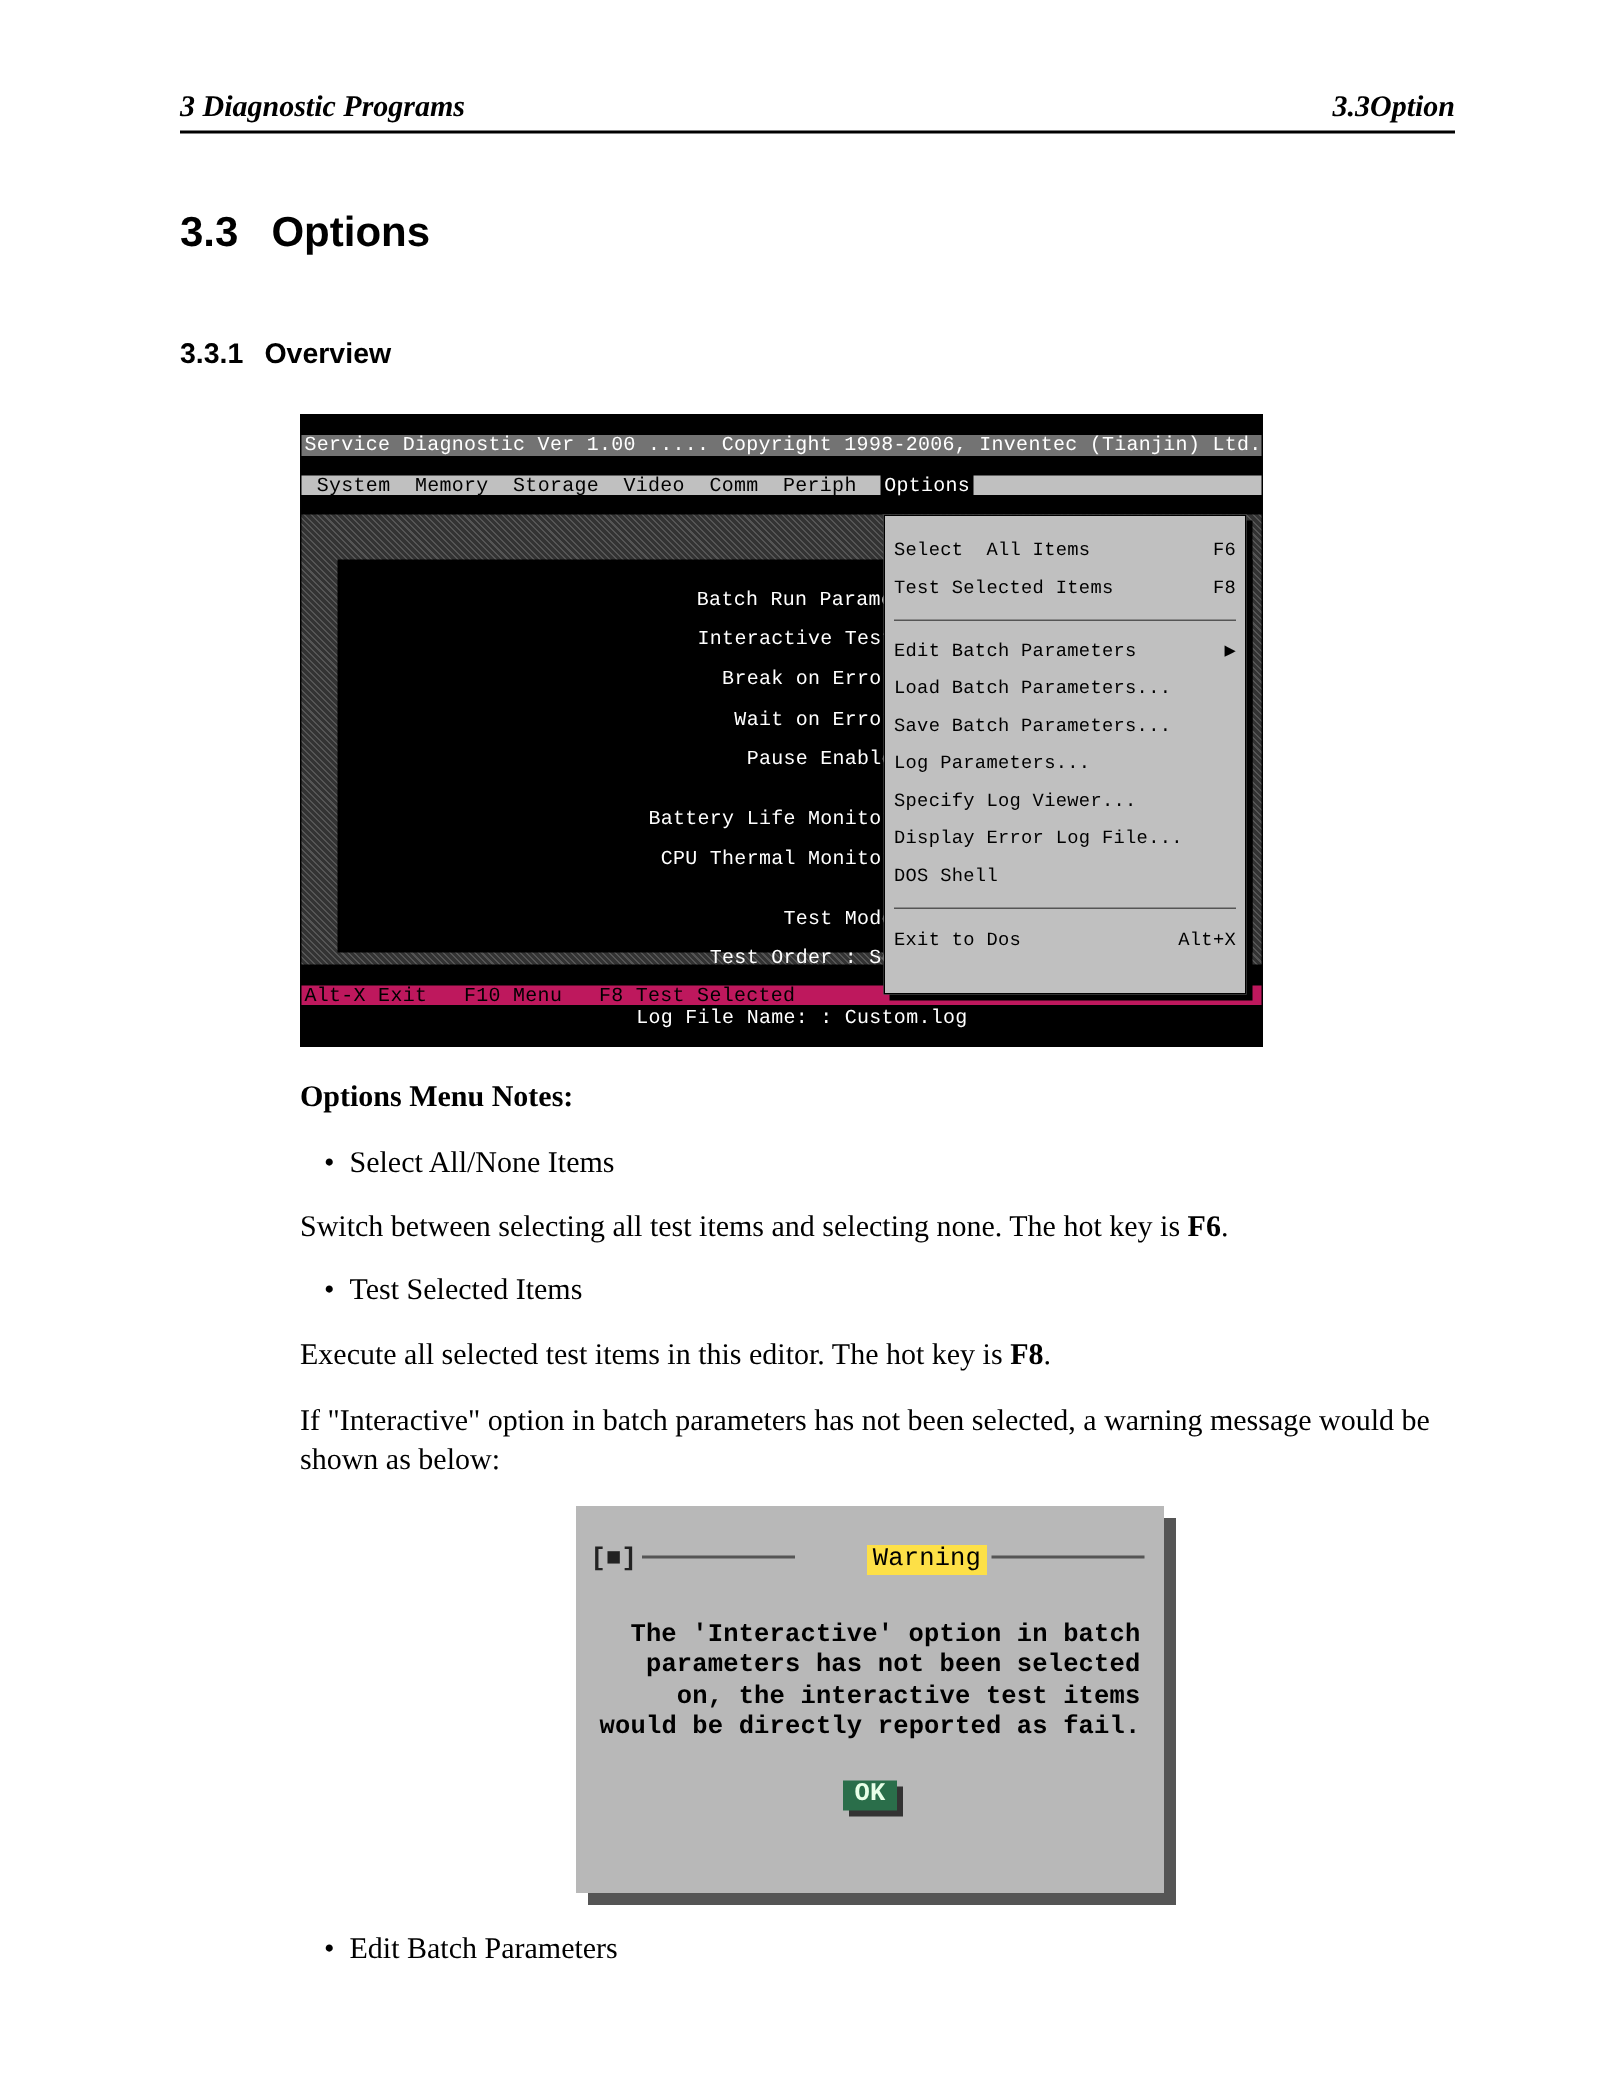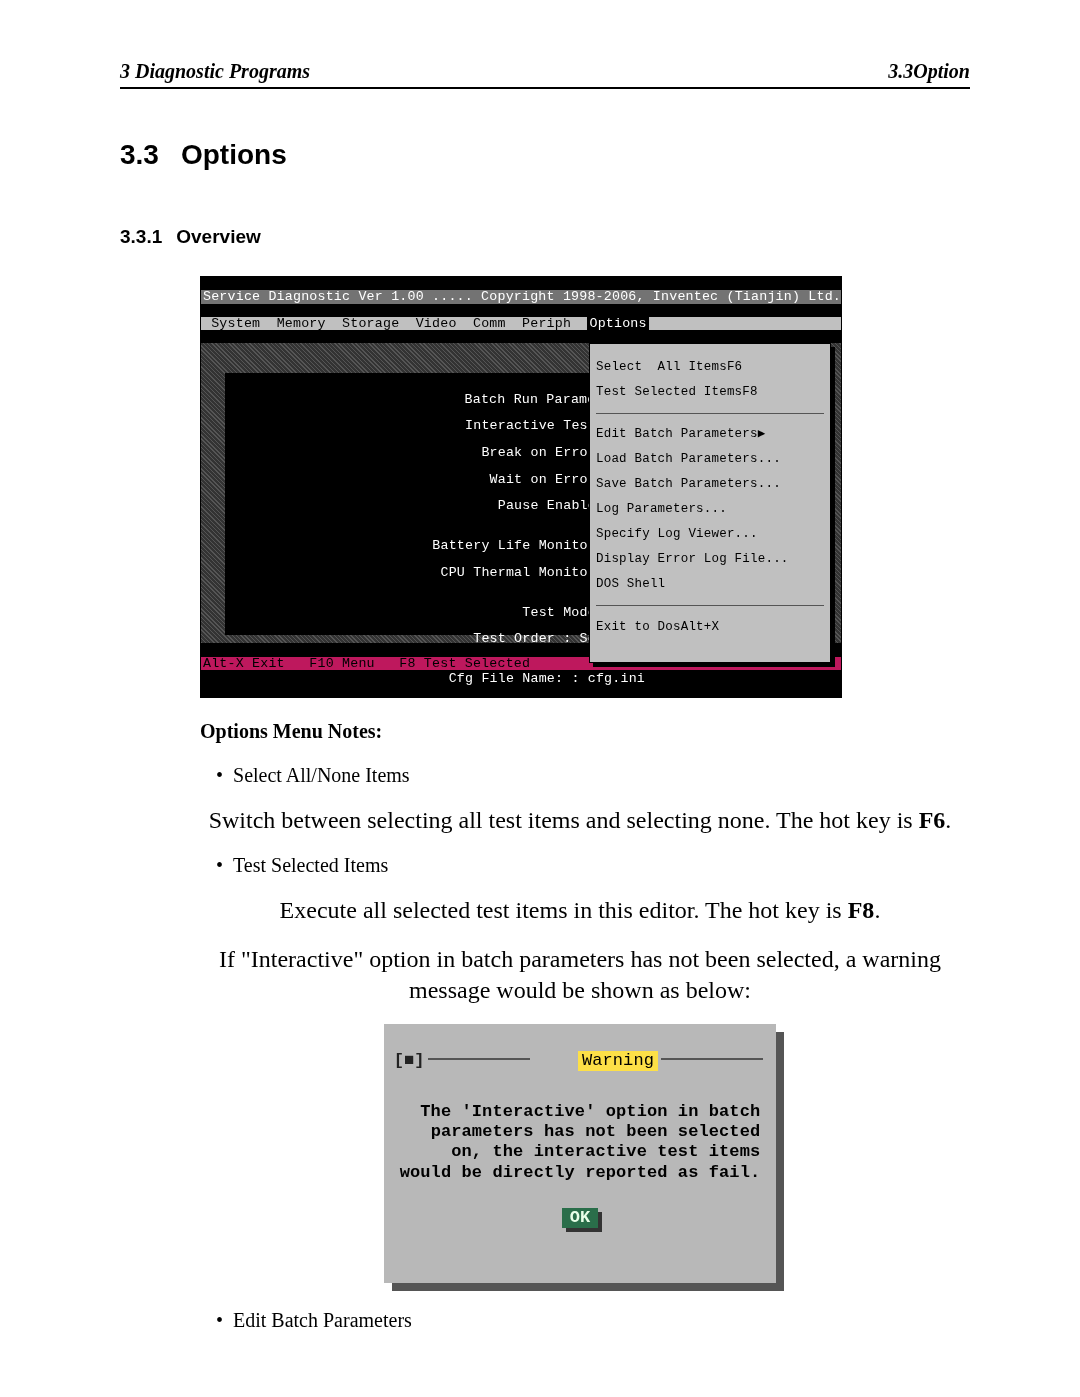--- a/index.html
+++ b/index.html
@@ -57,25 +57,24 @@
   }
   .bullet-line {
     font-size: 20px;
     margin-left: 16px;
   }
   .bullet-line::before {
     content: "•";
     margin-right: 10px;
   }
   .note-desc {
-    font-size: 24px;
+    font-size: 20px;
     line-height: 1.3;
     margin-top: 18px;
     margin-bottom: 18px;
-    text-align: center;
   }
   
   .dos1 {
     font-family: "Courier New", monospace;
     font-size: 13.3px;
     line-height: 1.0;
     white-space: pre;
     color: #fff;
     background: #000;
     border: 1px solid #000;
@@ -118,21 +117,21 @@
     position: absolute;
     right: 10px; top: 0px;
     width: 228px;
     background: #c0c0c0;
     color: #000;
     border: 1px solid #000;
     padding: 4px 6px;
     box-shadow: 4px 4px 0 #000;
     font-size: 12.5px;
   }
-  .dos1 .dropdown .row { display:flex; }
+  .dos1 .dropdown .row { display:flex; justify-content: space-between; }
   .dos1 .dropdown hr { border:0; border-top:1px solid #555; margin:2px 0;}
   .dos1 .statusbar {
     background: #be185d;
     color: #000;
     padding: 0 2px;
   }
   
   .dos2wrap { text-align:center; margin: 12px 0 26px 0;}
   .dos2 {
     display:inline-block;
@@ -193,22 +192,22 @@
 <span class="r">Break on Error : Yes</span>
 <span class="r">Wait on Error : Yes</span>
 <span class="r">Pause Enable : Yes</span>
 <span class="r"></span>
 <span class="r">Battery Life Monitor : Yes</span>
 <span class="r">CPU Thermal Monitor : Yes</span>
 <span class="r"></span>
 <span class="r">Test Mode : Loo</span>
 <span class="r">Test Order : Sequence</span>
 <span class="r"></span>
+<span class="r">Log File Name: : Custom.log</span>
 <span class="r">Cfg File Name: : cfg.ini</span>
-<span class="r">Log File Name: : Custom.log</span>
   </div>
   <div class="dropdown">
 <div class="row"><span>Select  All Items</span><span>F6</span></div>
 <div class="row"><span>Test Selected Items</span><span>F8</span></div>
 <hr>
 <div class="row"><span>Edit Batch Parameters</span><span>▶</span></div>
 <div class="row"><span>Load Batch Parameters...</span></div>
 <div class="row"><span>Save Batch Parameters...</span></div>
 <div class="row"><span>Log Parameters...</span></div>
 <div class="row"><span>Specify Log Viewer...</span></div>

